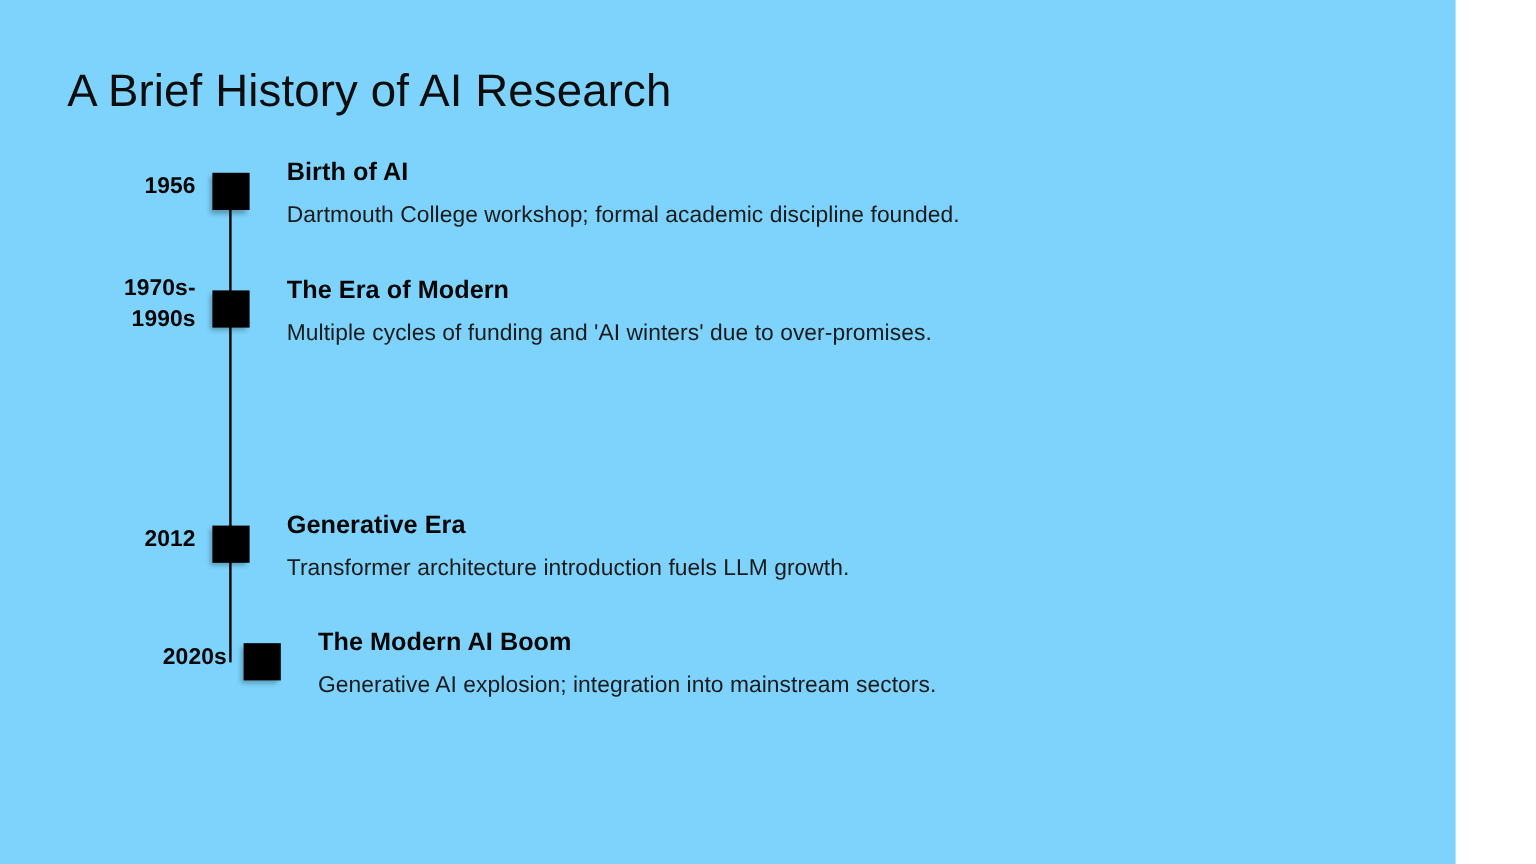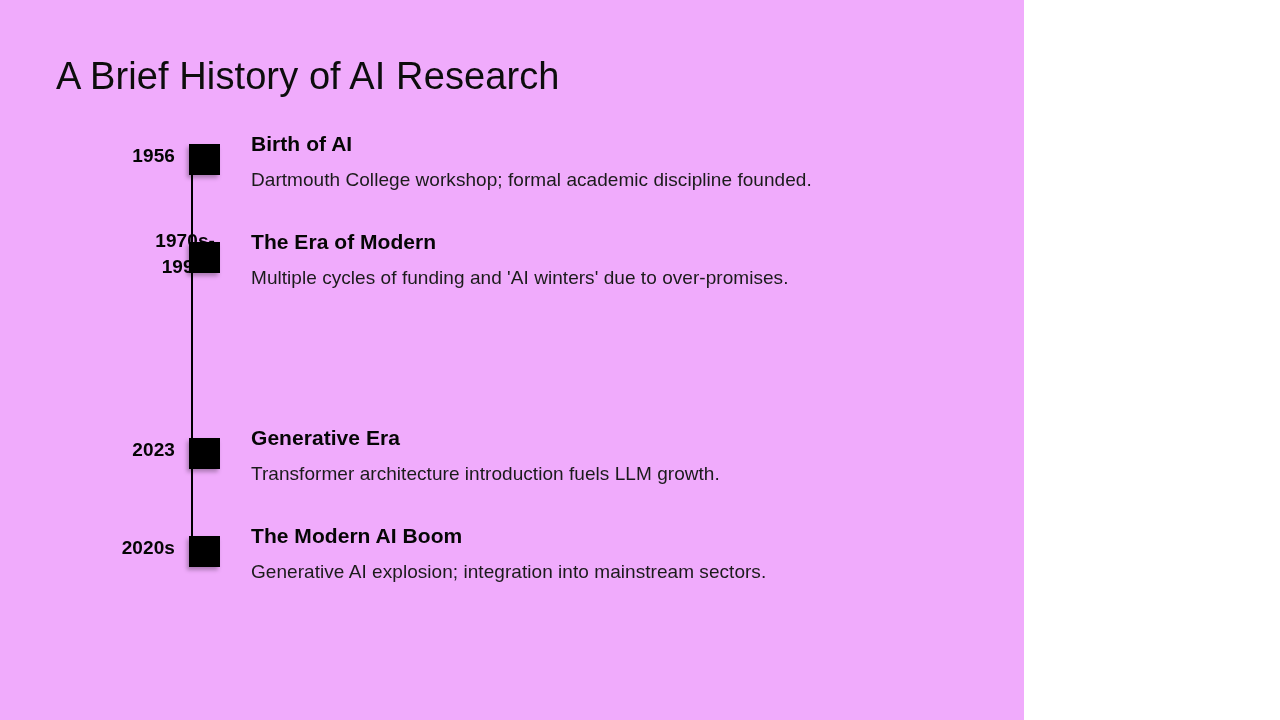--- a/index.html
+++ b/index.html
@@ -13,23 +13,23 @@
     font-family: "Liberation Sans", sans-serif;
     overflow: hidden;
     position: relative;
     -webkit-font-smoothing: antialiased;
   }
 
   #slide {
     position: absolute;
     left: 0;
     top: 0;
-    width: 1024px;
+    width: 1213px;
     height: 720px;
-    background: #f0abfc;
+    background: #7dd3fc;
   }
 
   #page-title {
     position: absolute;
     left: 56px;
     top: 53px;
     font-size: 38px;
     font-weight: 300;
     letter-spacing: 0.1px;
     color: #0d0d0d;
@@ -50,21 +50,21 @@
     position: absolute;
     left: 191px;
     top: 159px;
     width: 2px;
     height: 393px;
     background: #000000;
   }
 
   .timeline-entry {
     position: absolute;
-    left: 12px;
+    left: 0;
     width: 1100px;
     height: 98px;
   }
 
   .entry-year {
     position: absolute;
     left: 0px;
     width: 163px;
     text-align: right;
     font-size: 19px;
@@ -74,21 +74,20 @@
     letter-spacing: 0.1px;
   }
 
   
   .entry-year.single {
     top: 4px;
   }
   
   .entry-year.double {
     top: -9px;
-    padding-left: 40px;
   }
 
   .entry-marker {
     position: absolute;
     left: 177px;
     top: 5px;
     width: 31px;
     height: 31px;
     background: #000000;
     box-shadow: -2px 3px 4px rgba(0, 0, 0, 0.28);
@@ -147,29 +146,29 @@
       </div>
       <div class="entry-marker"></div>
       <div class="entry-body">
         <div class="entry-title">The Era of Modern</div>
         <div class="entry-desc">Multiple cycles of funding and 'AI winters' due to over-promises.</div>
       </div>
     </div>
 
 
     <div class="timeline-entry" style="top:433px;">
-      <div class="entry-year single">2023</div>
+      <div class="entry-year single">2012</div>
       <div class="entry-marker"></div>
       <div class="entry-body">
         <div class="entry-title">Generative Era</div>
         <div class="entry-desc">Transformer architecture introduction fuels LLM growth.</div>
       </div>
     </div>
 
-    <div class="timeline-entry" style="top:531px;">
+    <div class="timeline-entry" style="top:531px;margin-left:26px;">
       <div class="entry-year single">2020s</div>
       <div class="entry-marker"></div>
       <div class="entry-body">
         <div class="entry-title">The Modern AI Boom</div>
         <div class="entry-desc">Generative AI explosion; integration into mainstream sectors.</div>
       </div>
     </div>
 
   </div>
 </div>

